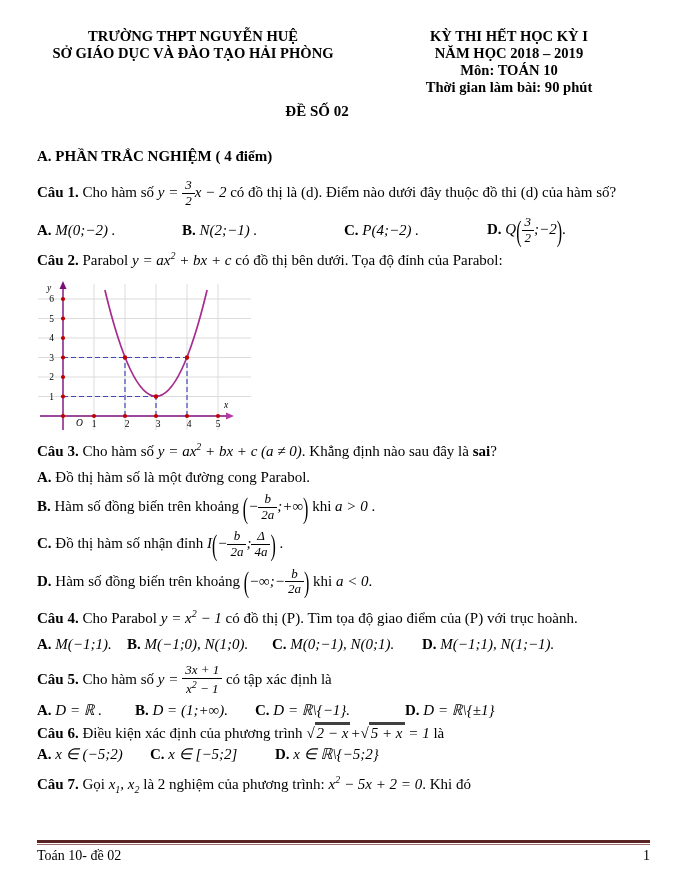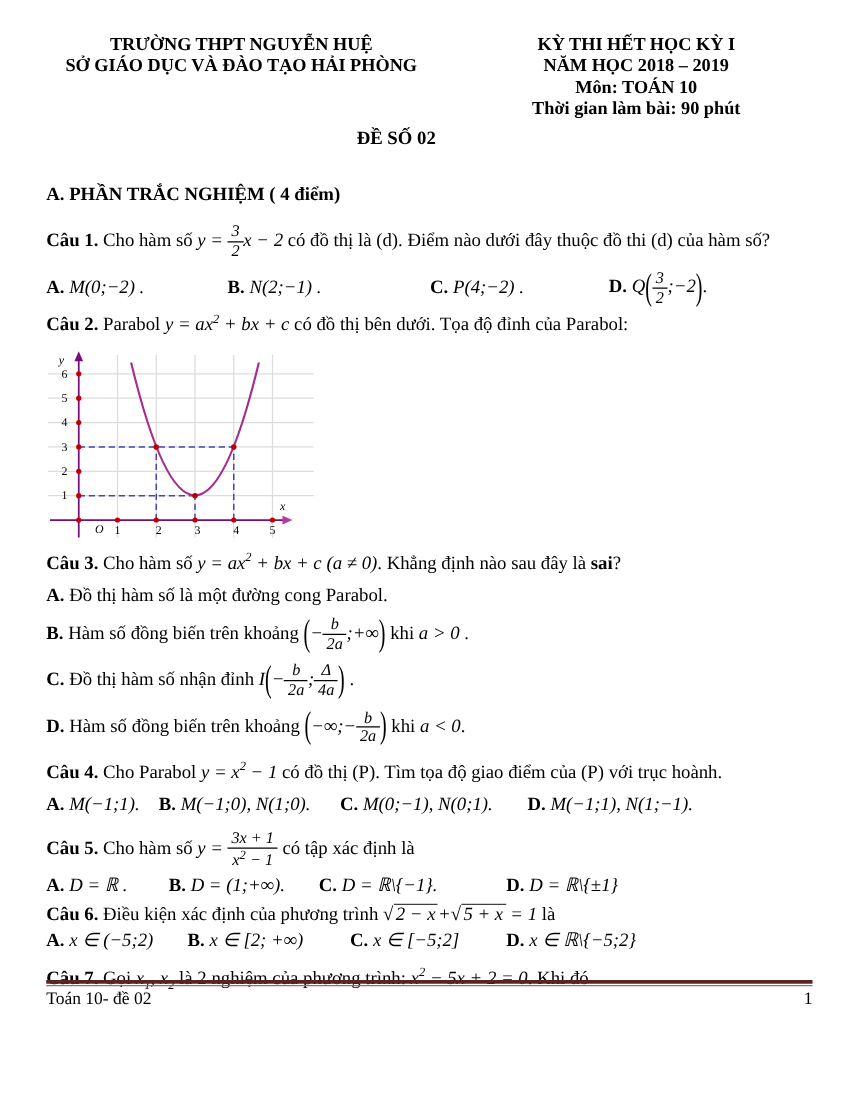--- a/index.html
+++ b/index.html
@@ -19,33 +19,33 @@
   .m { font-style:italic; }
   .bold { font-weight:bold; }
 
   .fr { display:inline-block; vertical-align:middle; text-align:center; font-size:13px; line-height:1.15; font-style:italic; }
   .fr .nu { display:block; border-bottom:1px solid #000; padding:0 3px; }
   .fr .de { display:block; padding:0 3px; }
 
   .bp { display:inline-block; transform:scaleY(1.85); font-size:16px; vertical-align:middle; font-style:normal; }
 
   .sq { white-space:nowrap; font-style:italic; }
-  .sq .rd { border-top:1px solid #404040; padding:0 2px; }
+  .sq .rd { border-top:3px solid #404040; padding:0 2px; }
   .sq .sgn { font-style:normal; }
 
   sup { font-size:10px; }
   sub { font-size:10px; }
 
   .optrow { display:flex; font-size:15px; line-height:19px; align-items:center; }
   .opt { white-space:nowrap; }
   .optline { font-size:15px; line-height:19px; }
 
   .graph { display:block; margin-left:1px; }
 
-  .footer { position:absolute; left:37px; right:36px; top:784px; }
+  .footer { position:absolute; left:37px; right:36px; top:840px; }
   .rule-thick { height:3px; background:#5a2424; }
   .rule-thin { height:1px; background:#9b6a6a; margin-top:1px; }
   .footer-row { display:flex; justify-content:space-between; font-size:14px; margin-top:3px; }
 </style>
 </head>
 <body>
 
 <div class="page">
 
   <div class="hdr">
@@ -210,21 +210,20 @@
 
   <div class="q" style="margin-top:4px">
     <span class="qlabel">Câu 6.</span>
     <span>Điều kiện xác định của phương trình</span>
     <span class="sq"><span class="sgn">√</span><span class="rd">2 − x</span></span><span class="m">+</span><span class="sq"><span class="sgn">√</span><span class="rd">5 + x</span></span>
     <span class="m">= 1</span>
     <span>là</span>
   </div>
   <div class="optrow" style="margin-top:2px">
     <span class="opt" style="width:113px"><b>A.</b> <span class="m">x ∈  (−5;2)</span></span>
-    <span class="opt" style="width:130px"><b>B.</b> <span class="m">x ∈ [2; +∞)</span></span>
     <span class="opt" style="width:125px"><b>C.</b> <span class="m">x ∈  [−5;2]</span></span>
     <span class="opt"><b>D.</b> <span class="m">x ∈  ℝ\{−5;2}</span></span>
   </div>
 
   <div class="q" style="margin-top:6px">
     <span class="qlabel">Câu 7.</span>
     <span>Gọi</span>
     <span class="m"><span>x</span><sub>1</sub><span>,</span> <span>x</span><sub>2</sub></span>
     <span>là 2 nghiệm của phương trình:</span>
     <span class="m"><span>x</span><sup>2</sup><span> − 5x + 2 = 0</span></span><span>. Khi đó</span>

